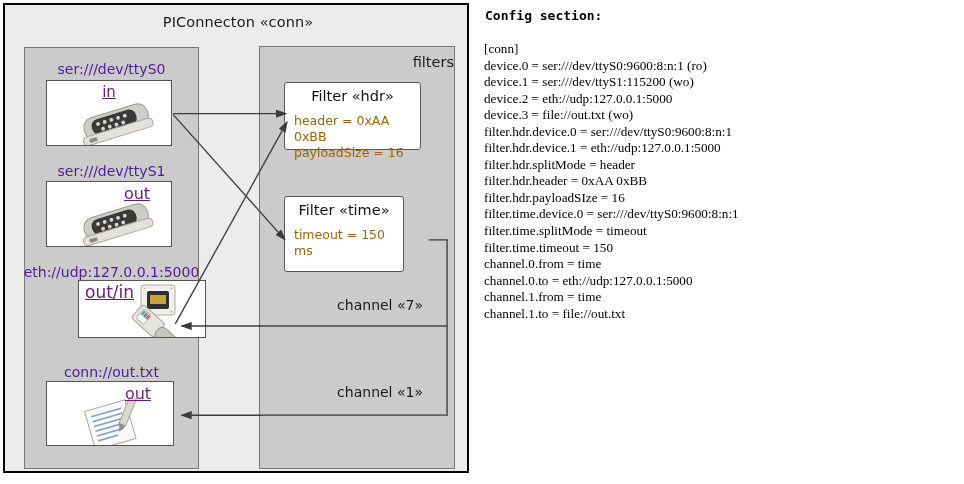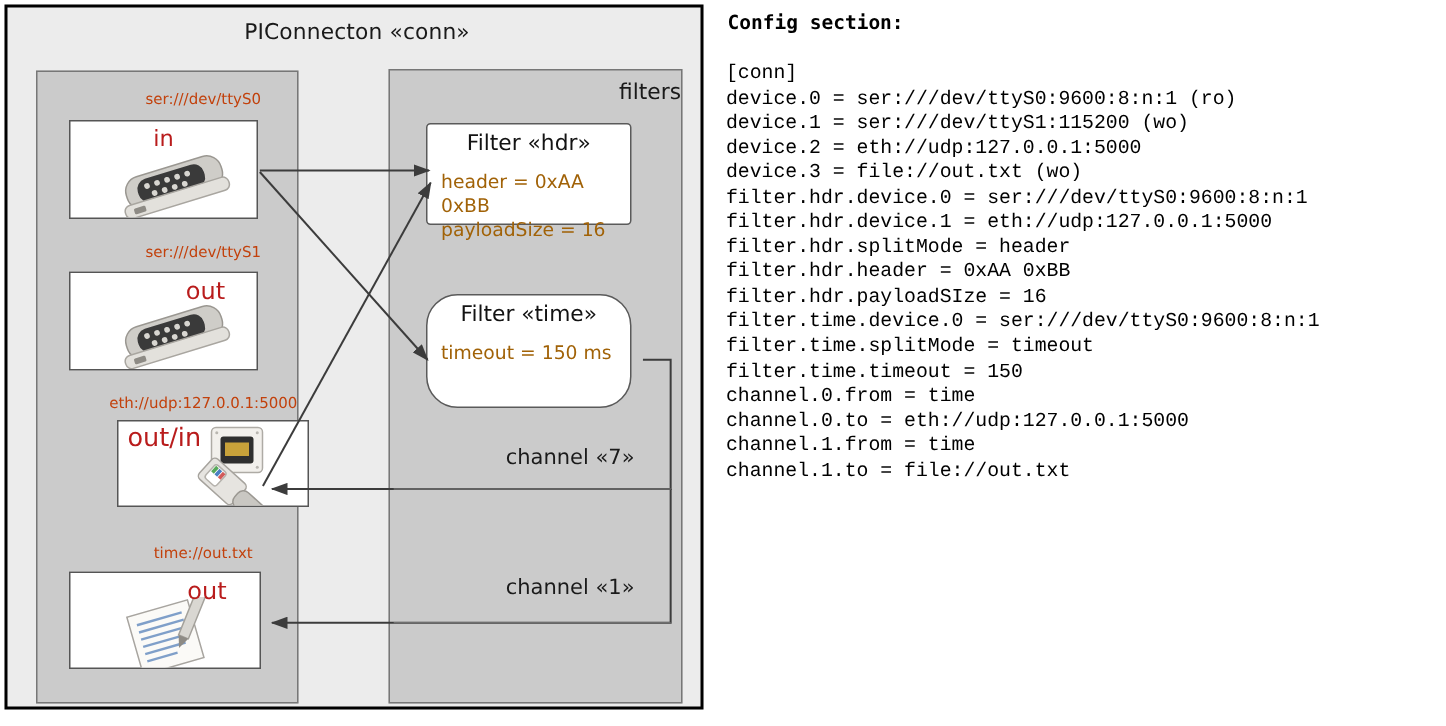--- a/index.html
+++ b/index.html
@@ -61,40 +61,40 @@
     width: 100%;
     text-align: right;
     font-size: 14.5px;
     color: #1a1a1a;
   }
 
   
   .dev-label {
     position: absolute;
     text-align: center;
-    font-size: 10px;
-    color: #c2410c;
+    font-size: 14px;
+    color: #4c1d95;
     white-space: nowrap;
-    margin-left: 24px;
   }
   .dev-box {
     position: absolute;
     background: #ffffff;
     border: 1px solid #555555;
     box-sizing: border-box;
     overflow: hidden;
   }
   .dev-box .dev-dir {
     position: absolute;
     left: 0; top: 2px;
     width: 100%;
     text-align: center;
     font-size: 15px;
-    color: #b91c1c;
+    color: #701a75;
     z-index: 3;
+    text-decoration: underline;
   }
   .dev-box .dev-dir.left-dir {
     left: 6px;
     width: auto;
     text-align: left;
     font-size: 17px;
     top: 1px;
   }
   .dev-box .dev-dir.out-dir { font-size: 16px; padding-left: 28px; }
 
@@ -146,21 +146,21 @@
     position: absolute;
     left: 4px; top: 8px;
     font-family: "DejaVu Sans Mono", monospace;
     font-weight: bold;
     font-size: 13px;
     color: #000000;
   }
   .config-body {
     position: absolute;
     left: 3px; top: 41px;
-    font-family: Liberation Mono, monospace;
+    font-family: Liberation Serif, serif;
     font-size: 13.2px;
     line-height: 16.55px;
     color: #000000;
     white-space: pre;
   }
 
   
   .icon-art { position: absolute; }
 </style>
 </head>
@@ -243,21 +243,21 @@
           <rect x="17" y="33" width="10" height="12" rx="2" fill="#ffffff" stroke="#b5b2ac" stroke-width="1"></rect>
           <rect x="18" y="34" width="2.4" height="5" fill="#58a85a"></rect>
           <rect x="21" y="34" width="2.4" height="5" fill="#4a7fc1"></rect>
           <rect x="24" y="34" width="2.4" height="5" fill="#d15a5a"></rect>
           <rect x="41" y="33" width="26" height="13" rx="5" fill="#c9c7c2" stroke="#9b9892" stroke-width="1"></rect>
           <rect x="64" y="34" width="16" height="11" rx="4" fill="#9d9a94"></rect>
         </g>
       </svg>
     </div>
 
-    <div class="dev-label" style="left:19px; top:359px; width:175px;">time://out.txt</div>
+    <div class="dev-label" style="left:19px; top:359px; width:175px;">conn://out.txt</div>
     <div class="dev-box" style="left:41px; top:376px; width:128px; height:65px;">
       <div class="dev-dir out-dir">out</div>
       <svg class="icon-art" style="left:30px; top:16px;" width="80" height="50" viewBox="0 0 80 50">
         <g transform="rotate(-16 40 25)">
           <rect x="12" y="5" width="42" height="40" fill="#fbfaf7" stroke="#a8a5a0" stroke-width="1"></rect>
           <g stroke="#7f9fc9" stroke-width="1.6">
             <line x1="17" y1="12" x2="48" y2="12"></line>
             <line x1="17" y1="17" x2="48" y2="17"></line>
             <line x1="17" y1="22" x2="48" y2="22"></line>
             <line x1="17" y1="27" x2="42" y2="27"></line>
@@ -273,21 +273,21 @@
     </div>
 
     <div class="filter-box" style="left:279px; top:77px; width:137px; height:68px;">
       <div class="filter-title">Filter «hdr»</div>
       <div class="filter-attrs">
         <div>header = 0xAA 0xBB</div>
         <div>payloadSize = 16</div>
       </div>
     </div>
 
-    <div class="filter-box" style="left:279px; top:191px; width:137px; height:76px;border-radius:21px;">
+    <div class="filter-box" style="left:279px; top:191px; width:120px; height:76px;">
       <div class="filter-title">Filter «time»</div>
       <div class="filter-attrs">
         <div>timeout = 150 ms</div>
       </div>
     </div>
 
     <div class="channel-label" style="left:230px; top:292px; width:188px;">channel «7»</div>
     <div class="channel-label" style="left:230px; top:379px; width:188px;">channel «1»</div>
 
     <svg class="wires" viewBox="0 0 466 470">

